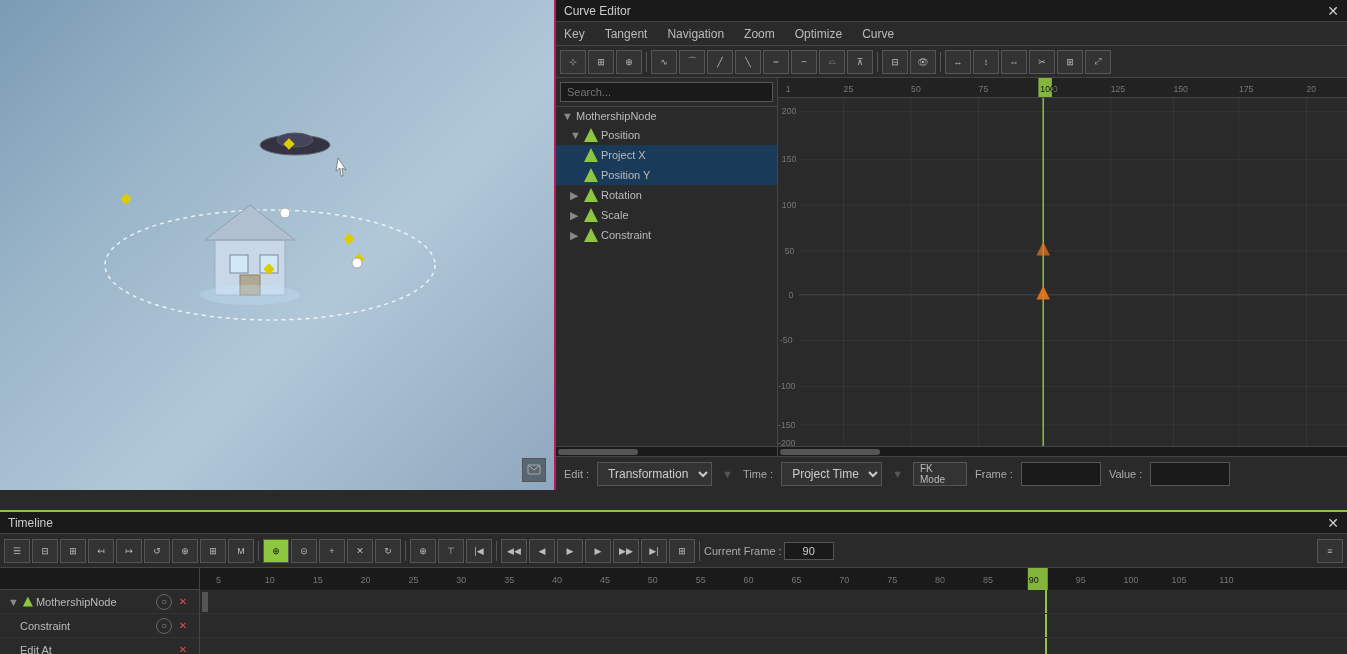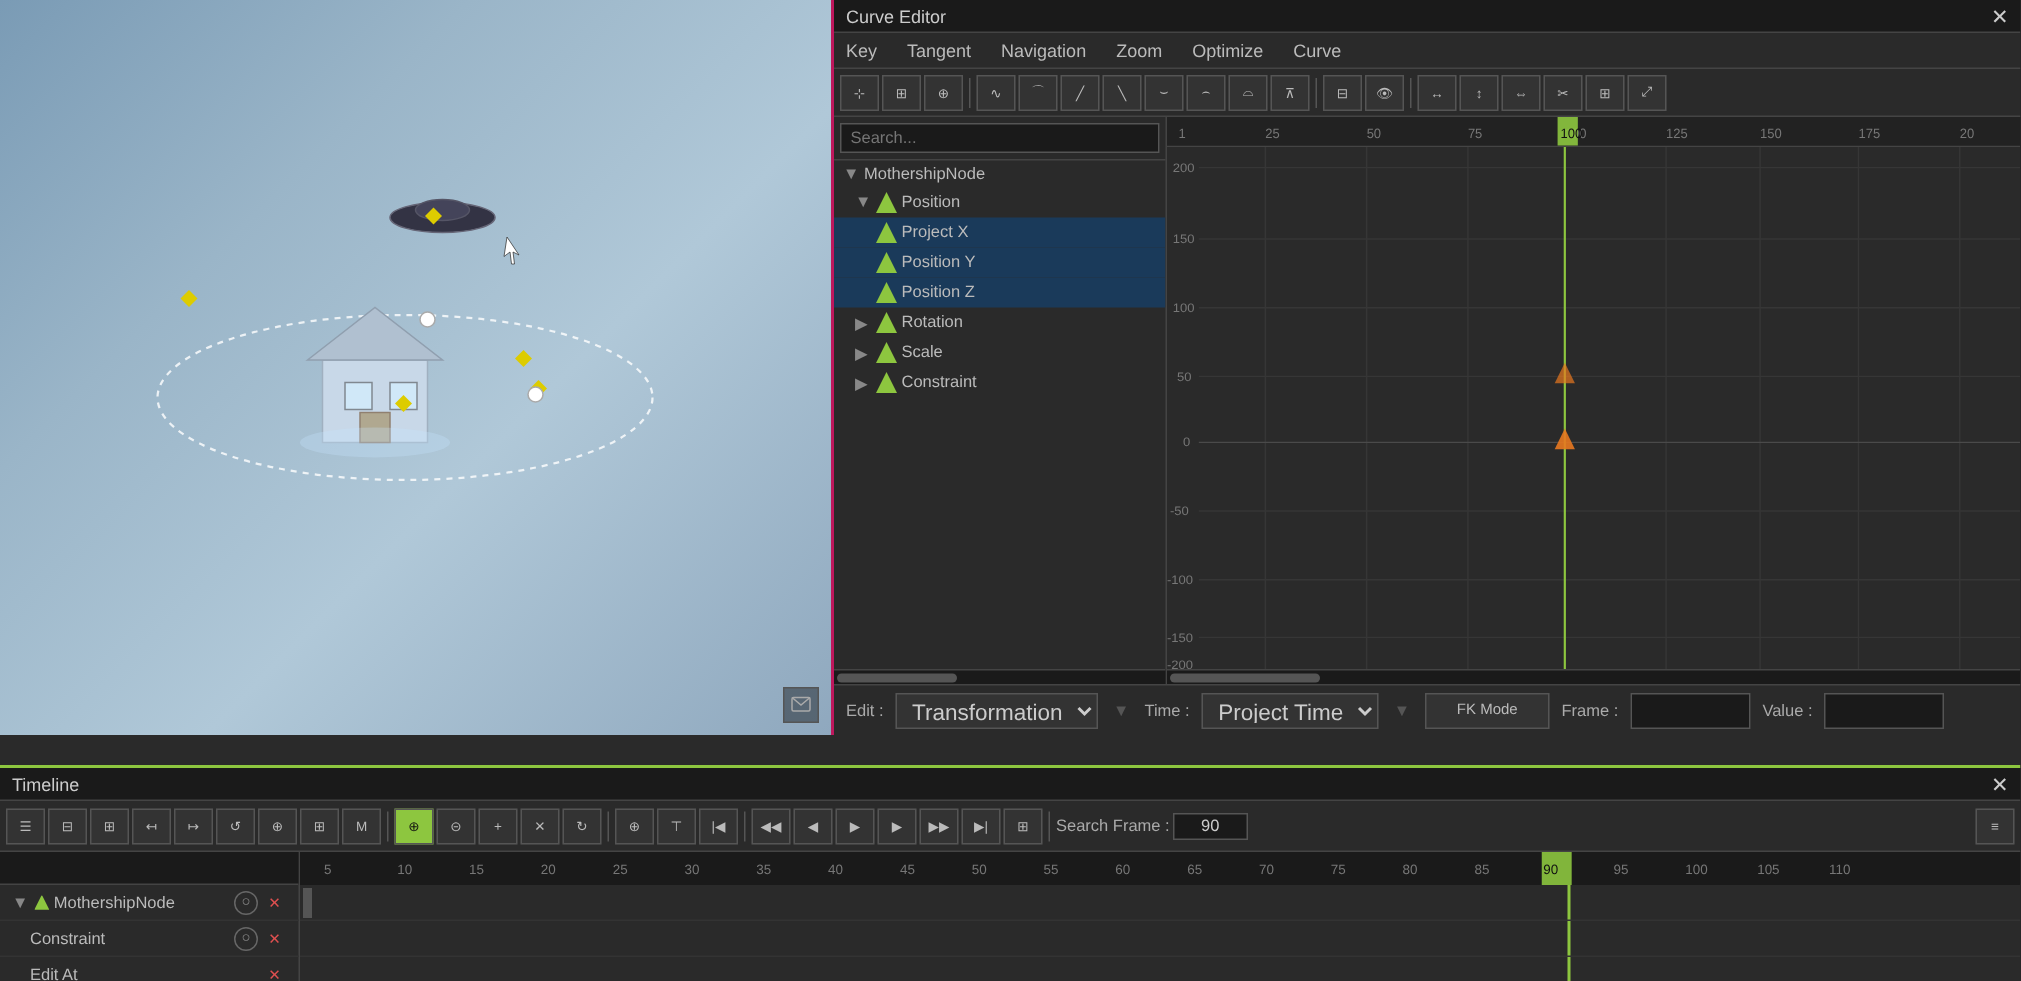--- a/index.html
+++ b/index.html
@@ -188,21 +188,21 @@
       gap: 8px;
     }
     .editbar-label {
       color: #aaa;
       font-size: 11px;
     }
     .editbar-dropdown {
       background: #333;
       border: 1px solid #555;
       color: #ccc;
-      font-size: 15px;
+      font-size: 12px;
       padding: 3px 6px;
       cursor: pointer;
       height: 24px;
     }
     .editbar-input {
       background: #1a1a1a;
       border: 1px solid #555;
       color: #ccc;
       font-size: 11px;
       padding: 3px 6px;
@@ -496,24 +496,20 @@
             <div class="tree-item indent-2 selected">
               <span class="tree-icon"></span>
               <span>Project X</span>
             </div>
 
             <div class="tree-item indent-2 selected">
               <span class="tree-icon"></span>
               <span>Position Y</span>
             </div>
 
-            <div class="tree-item indent-2 selected">
-              <span class="tree-icon"></span>
-              <span>Position Z</span>
-            </div>
 
             <div class="tree-item indent-1">
               <span class="tree-arrow">▶</span>
               <span class="tree-icon"></span>
               <span>Rotation</span>
             </div>
 
             <div class="tree-item indent-1">
               <span class="tree-arrow">▶</span>
               <span class="tree-icon"></span>
@@ -616,21 +612,21 @@
           <option>Transformation</option>
         </select>
         <span style="display: inline-block; margin: 0 2px; font-size: 11px; color: #555;">▼</span>
 
         <span class="editbar-label">Time :</span>
         <select class="editbar-dropdown">
           <option>Project Time</option>
         </select>
         <span style="display: inline-block; margin: 0 2px; font-size: 11px; color: #555;">▼</span>
 
-        <div class="tb-btn" style="width: 83px; padding: 0 6px;">
+        <div class="tb-btn" style="width: 54px; padding: 0 6px;">
           <span>FK Mode</span>
         </div>
 
         <span class="editbar-label">Frame :</span>
         <input type="text" class="editbar-input" style="">
 
         <span class="editbar-label">Value :</span>
         <input type="text" class="editbar-input" style="">
       </div>
 
@@ -715,21 +711,21 @@
       <div class="tb-btn">
           <span class="tb-icon">▶▶</span>
         </div>
       <div class="tb-btn">
           <span class="tb-icon">▶|</span>
         </div>
       <div class="tb-btn">
           <span class="tb-icon">⊞</span>
         </div>
       <div class="tb-separator"></div>
-      <span class="editbar-label">Search Frame :</span>
+      <span class="editbar-label">Current Frame :</span>
       <input type="text" class="current-frame-box" value="90" style="">
       <div style="margin-left: auto; display: flex; align-items: center;">
         <div class="tb-btn">
             <span class="tb-icon">≡</span>
           </div>
       </div>
     </div>
 
     <div class="timeline-main">
 

